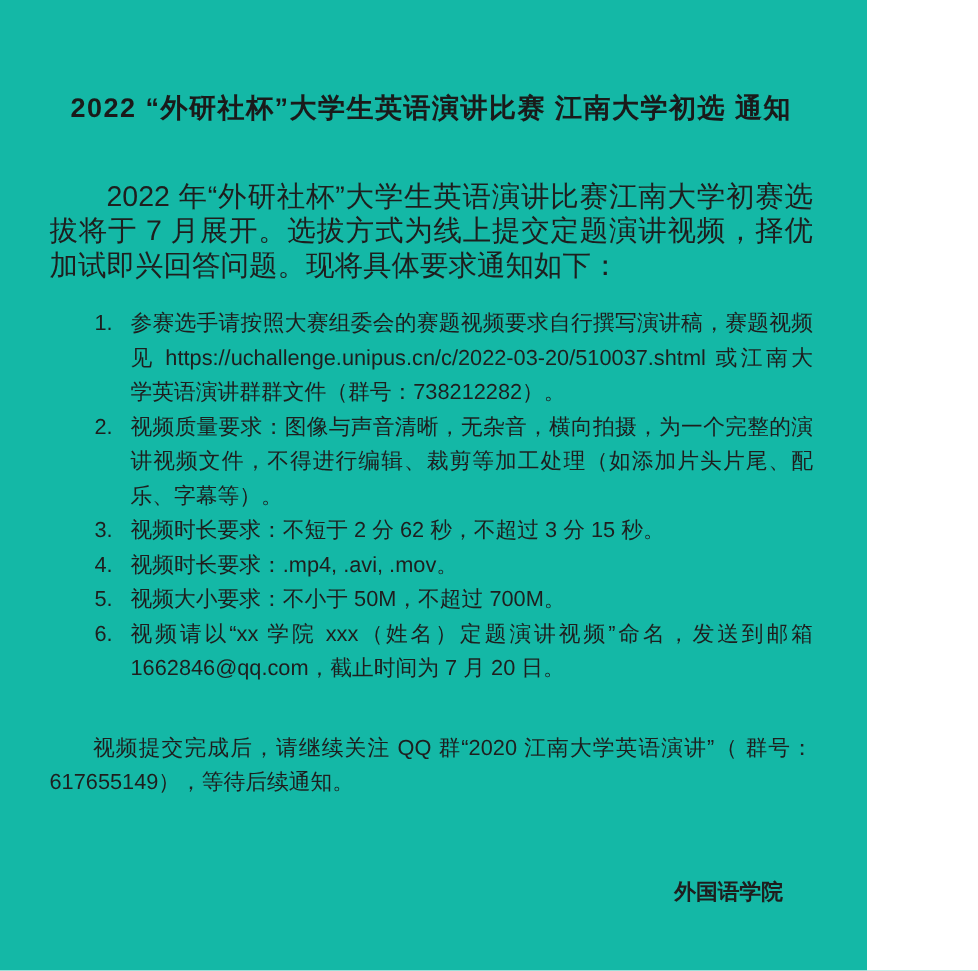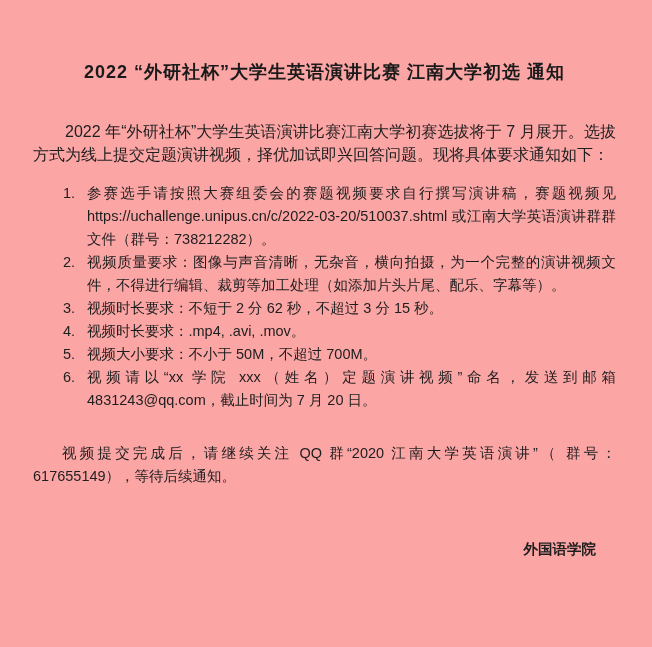--- a/index.html
+++ b/index.html
@@ -9,37 +9,37 @@
   }
   body {
     width: 652px;
     height: 647px;
     overflow: hidden;
     color: #1e1e1e;
     font-family: "Liberation Sans", sans-serif;
   }
   .doc {
     box-sizing: border-box;
-    width: 652px;
+    width: 578px;
     height: 647px;
     padding: 60px 36px 0 33px;
-    background: #fca5a5;
+    background: #14b8a6;
   }
   .title {
     margin: 0;
     font-size: 18px;
     line-height: 24px;
     font-weight: bold;
     text-align: center;
     letter-spacing: 1px;
     color: #1a1a1a;
   }
   .intro {
     margin: 36px 0 16px 0;
-    font-size: 16px;
+    font-size: 19px;
     line-height: 23px;
     text-align: justify;
     text-indent: 2em;
   }
   .req-list {
     list-style: none;
     margin: 2px 0 0 0;
     padding: 0 0 0 30px;
   }
   .req-item {
@@ -96,21 +96,21 @@
     <li class="req-item">
       <span class="req-num">4.</span>
       <span class="req-text">视频时长要求：.mp4, .avi, .mov。</span>
     </li>
     <li class="req-item">
       <span class="req-num">5.</span>
       <span class="req-text">视频大小要求：不小于 50M，不超过 700M。</span>
     </li>
     <li class="req-item">
       <span class="req-num">6.</span>
-      <span class="req-text">视频请以“xx 学院 xxx（姓名）定题演讲视频”命名，发送到邮箱 4831243@qq.com，截止时间为 7 月 20 日。</span>
+      <span class="req-text">视频请以“xx 学院 xxx（姓名）定题演讲视频”命名，发送到邮箱 1662846@qq.com，截止时间为 7 月 20 日。</span>
     </li>
   </ol>
 
   <p class="closing">视频提交完成后，请继续关注 QQ 群“2020 江南大学英语演讲”（ 群号：617655149），等待后续通知。</p>
 
   <div class="signature">
     <div>外国语学院</div>
   </div>
 
 </div>

